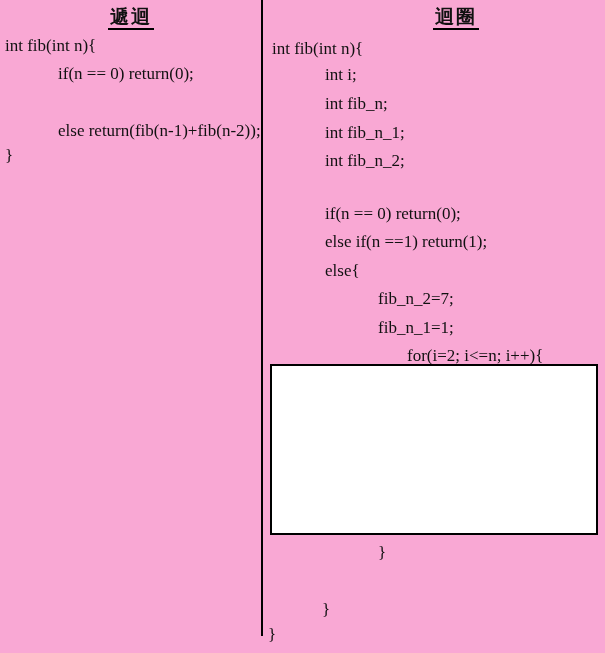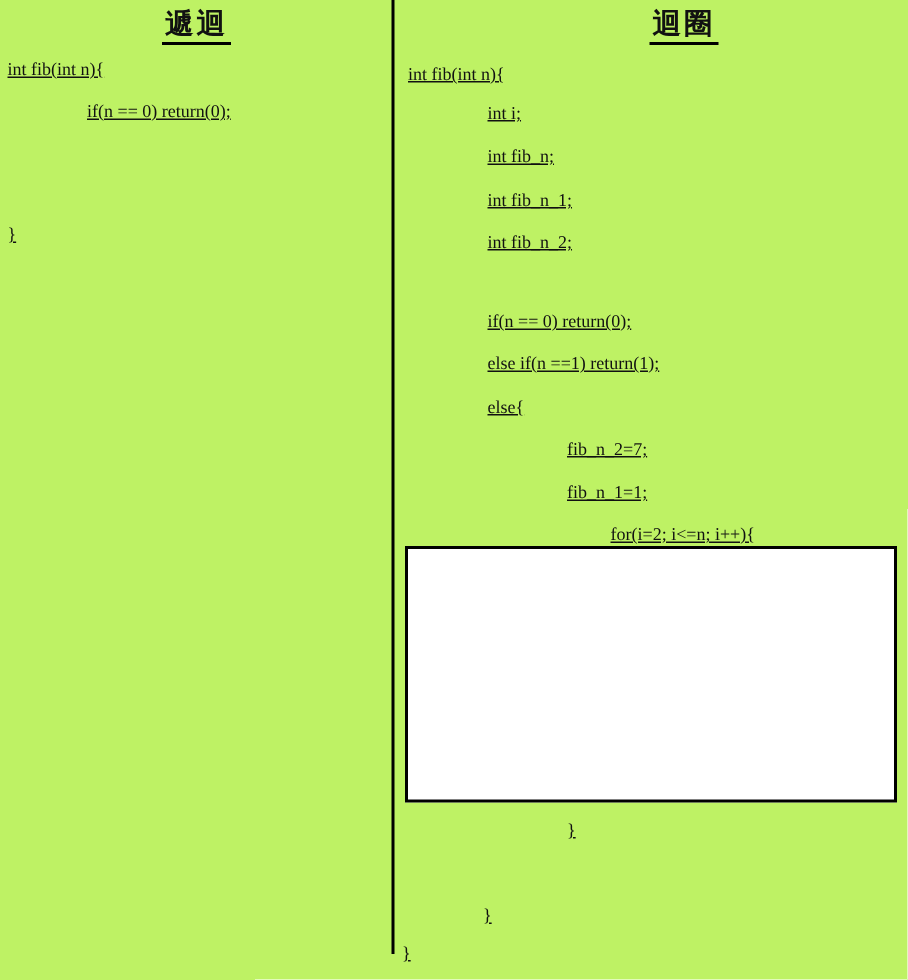--- a/index.html
+++ b/index.html
@@ -4,21 +4,21 @@
 <style>
   html, body {
     margin: 0;
     padding: 0;
     background: #ffffff;
   }
   #page {
     position: relative;
     width: 605px;
     height: 653px;
-    background: #bef264;
+    background: #f9a8d4;
     overflow: hidden;
     font-family: "Liberation Serif", serif;
     color: #111111;
   }
   
   .divider {
     position: absolute;
     left: 261px;
     top: 0;
     width: 2px;
@@ -38,24 +38,23 @@
     font-size: 19px;
     font-weight: bold;
     letter-spacing: 2px;
     border-bottom: 2px solid #000000;
     padding: 0 2px 1px 2px;
     line-height: 21px;
   }
   
   .line {
     position: absolute;
-    font-size: 12px;
+    font-size: 17px;
     line-height: 20px;
     white-space: pre;
-    text-decoration: underline;
   }
   
   .l1 { top: 36px;  left: 5px;  }
   .l2 { top: 64px;  left: 58px; }
   .l3 { top: 93px;  left: 58px; }
   .l4 { top: 121px; left: 58px; }
   .l5 { top: 146px; left: 5px;  }
   
   .r1  { top: 39px;  left: 272px; }
   .r2  { top: 65px;  left: 325px; }
@@ -94,20 +93,21 @@
   <div class="title-wrap left">
     <span class="col-title">遞迴</span>
   </div>
 
   <div class="title-wrap right">
     <span class="col-title">迴圈</span>
   </div>
 
   <div class="line l1">int fib(int n){</div>
   <div class="line l2">if(n == 0) return(0);</div>
+  <div class="line l4">else return(fib(n-1)+fib(n-2));</div>
   <div class="line l5">}</div>
 
   <div class="line r1">int fib(int n){</div>
   <div class="line r2">int i;</div>
   <div class="line r3">int fib_n;</div>
   <div class="line r4">int fib_n_1;</div>
   <div class="line r5">int fib_n_2;</div>
   <div class="line r6">if(n == 0) return(0);</div>
   <div class="line r7">else if(n ==1) return(1);</div>
   <div class="line r8">else{</div>

